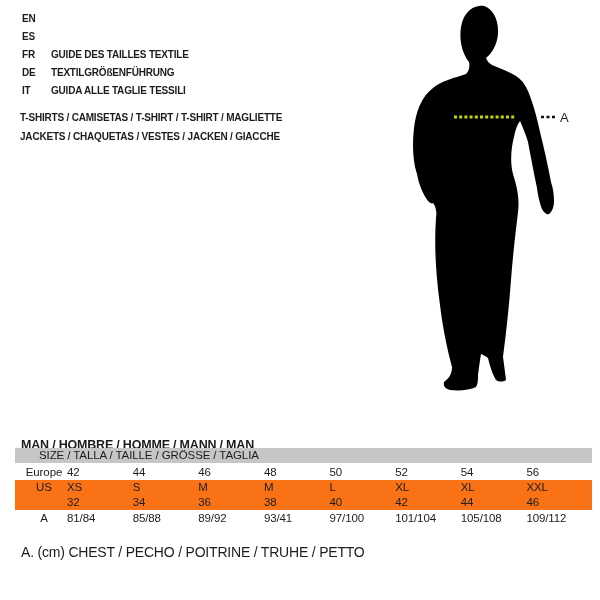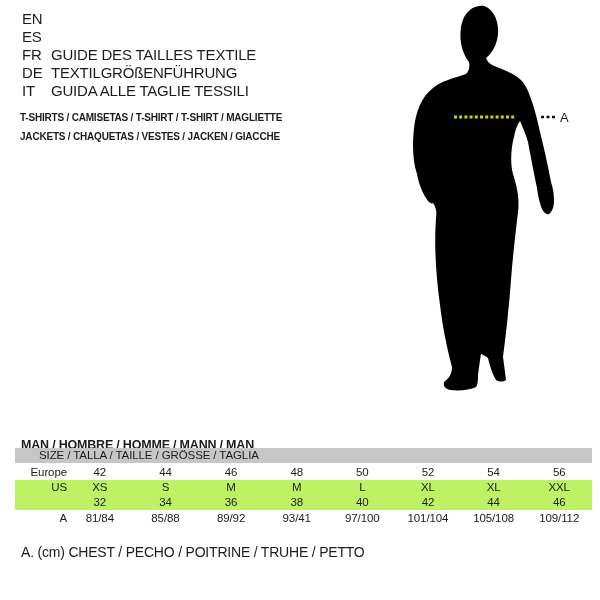--- a/index.html
+++ b/index.html
@@ -1,42 +1,42 @@
 <!DOCTYPE html>
 <html><head>
 <meta charset="utf-8">
 <style>
   html,body{margin:0;padding:0;background:#fff}
   .canvas{position:relative;width:600px;height:600px;background:#ffffff;overflow:hidden;
           font-family:"Liberation Sans",sans-serif;color:#1c1c1c}
 
   
-  .lang-list{position:absolute;left:22px;top:10px;font-weight:normal;font-size:15px;letter-spacing:-0.2px}
+  .lang-list{position:absolute;left:22px;top:10px;font-weight:bold;font-size:10px;letter-spacing:-0.2px}
   .lang-row{display:flex;height:18px;line-height:18px}
   .lang-code{width:29px}
 
   
   .cats{position:absolute;left:20px;top:108px;font-weight:bold;font-size:10px;line-height:19px;letter-spacing:-0.2px}
 
   
   .figure{position:absolute;left:408px;top:0;width:190px;height:400px}
   .figure text{font-family:"Liberation Sans",sans-serif;font-size:13px;fill:#1c1c1c}
 
   
   .man-title{position:absolute;left:21px;top:438px;font-weight:bold;font-size:12.5px;letter-spacing:-0.2px}
 
   
   .size-table{position:absolute;left:15px;top:448px;width:577px;font-size:11.5px;letter-spacing:-0.1px}
   .thead{background:#c6c6c6;height:15px;line-height:15px;padding-left:24px;margin-bottom:1px}
   .trow{display:grid;grid-template-columns:52px repeat(8,1fr);height:15px;line-height:15px}
   .trow.tall{height:16px;line-height:16px}
   .trow.arow{height:17px;line-height:17px}
-  .tcell{text-align:center}
-  .tlabel{padding-left:6px;text-align:right}
-  .tblock{background:#bef264}
+  .tcell{}
+  .tlabel{padding-left:6px;text-align:center}
+  .tblock{background:#f97316}
 
   
   .footnote{position:absolute;left:21px;top:544px;font-weight:normal;font-size:14px;letter-spacing:-0.2px}
 </style>
 </head>
 <body>
 
 <div class="canvas">
 
   <div class="lang-list">

